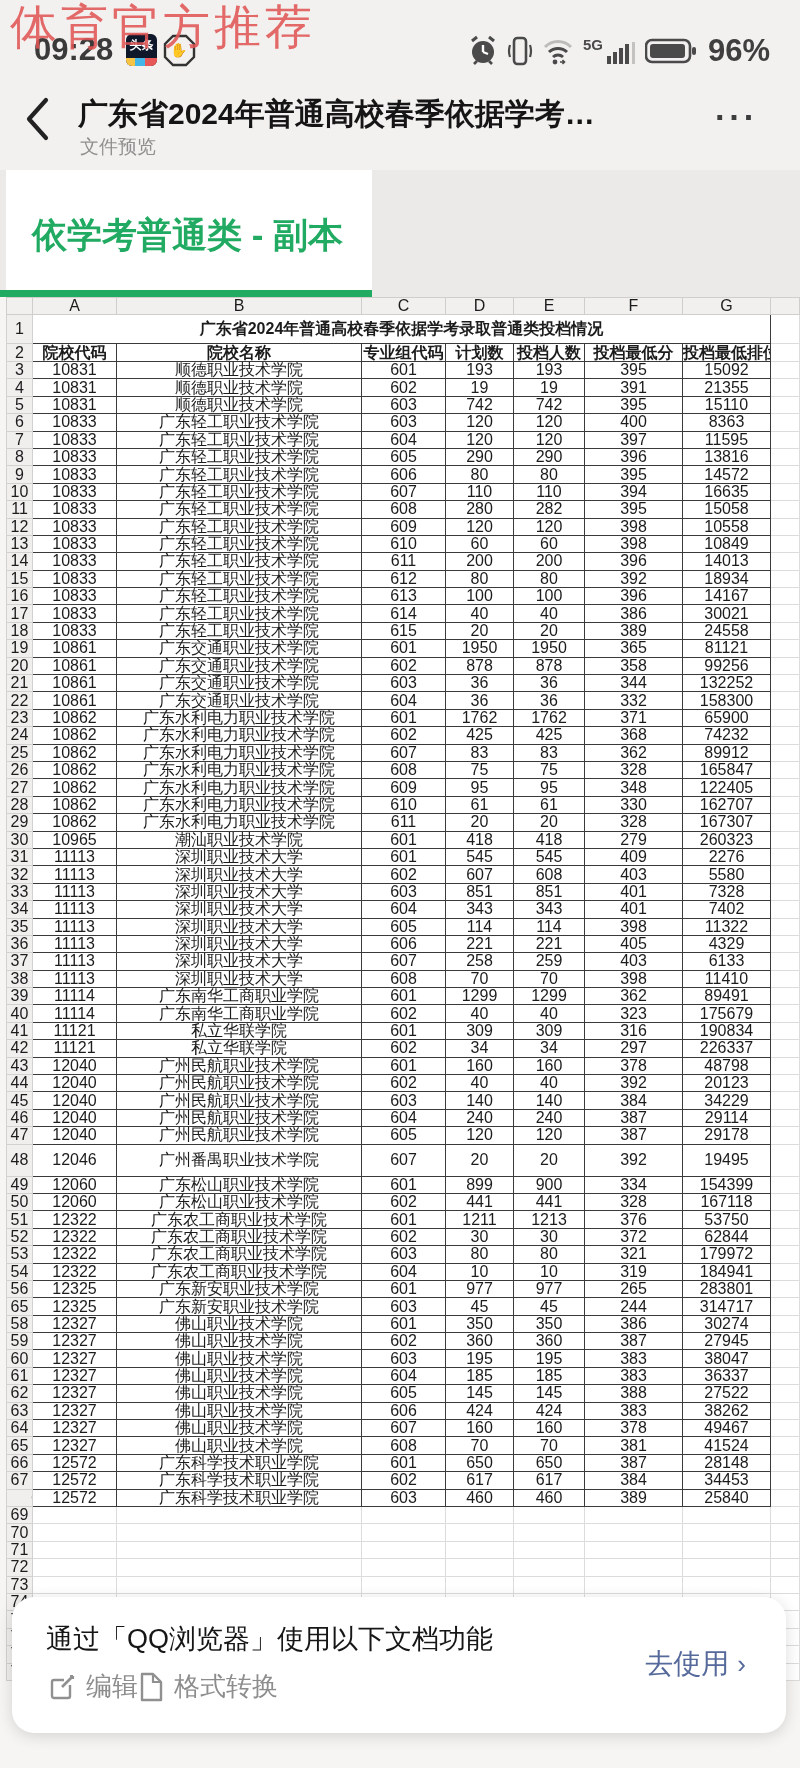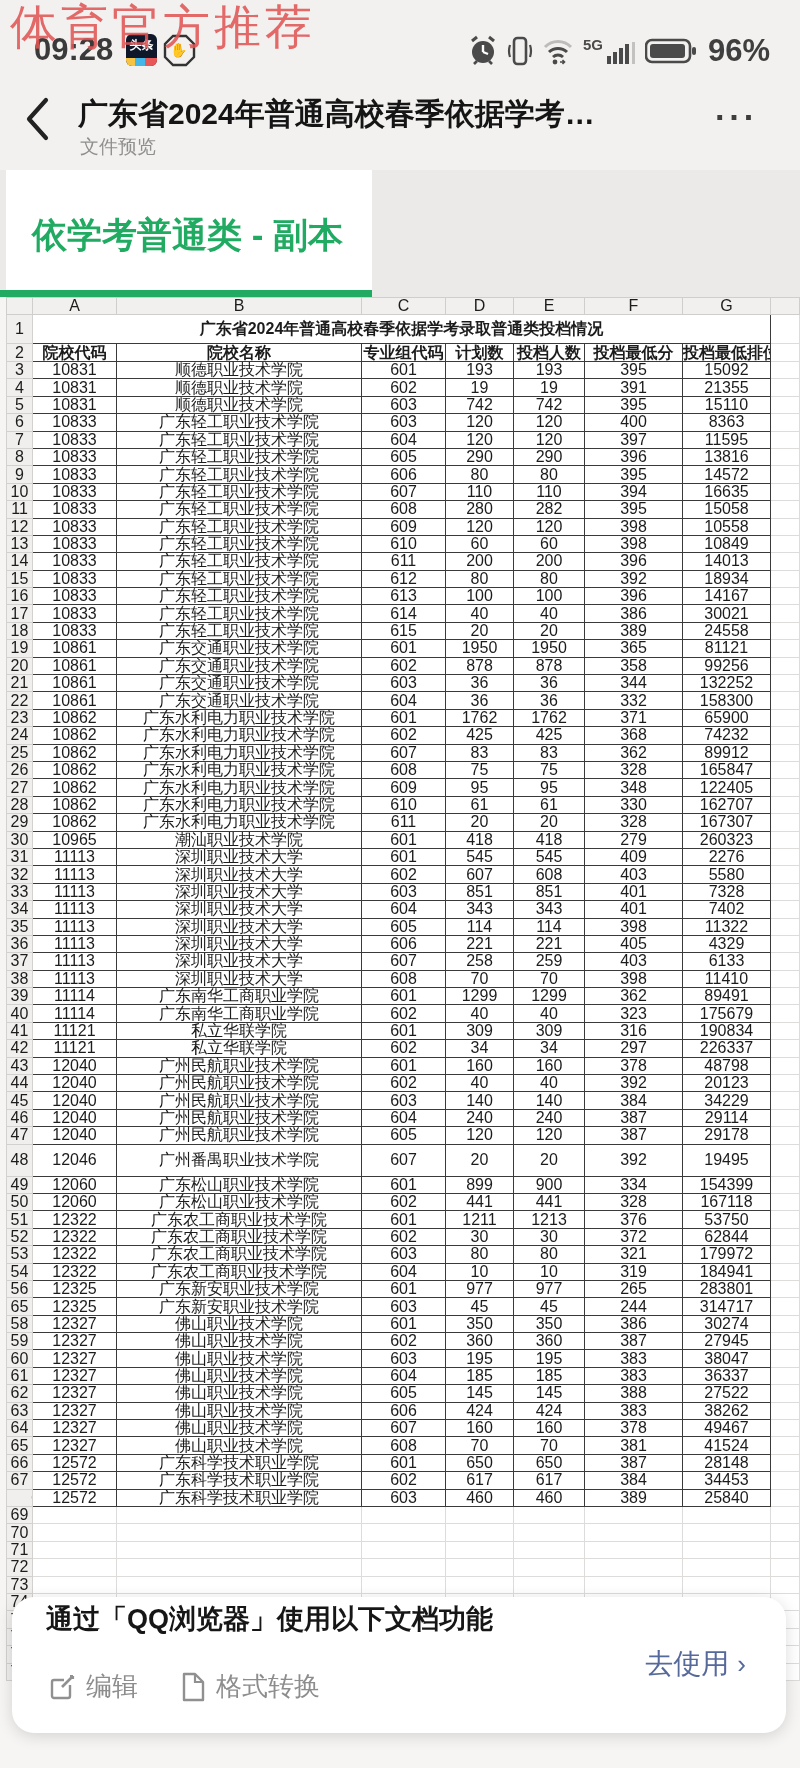--- a/index.html
+++ b/index.html
@@ -46,24 +46,24 @@
   td.rn  { background:#f0efee; border:1px solid #d2d1d0; font-size:11px; color:#737373; }
   td.letter { background:#f1f0ef; border:1px solid #cfcecd; font-size:12px; color:#5f5f5f; height:16px; }
   td.dark { border:1px solid #3a3a3a; background:#fff; }
   td.lite { border:1px solid #dddcda; background:#fff; }
   td.t-title { font-size:21px; font-weight:700; }
   tr.hdr td.dark { font-weight:700; font-size:16px; }
 
   
   .banner { position:absolute; left:12px; top:1597px; width:774px; height:136px; background:#fff;
     border-radius:22px; box-shadow:0 3px 16px rgba(0,0,0,.14); z-index:40; }
-  .banner-title { position:absolute; left:34px; top:4px; font-size:27px; font-weight:700; color:#161616; }
+  .banner-title { position:absolute; left:34px; top:24px; font-size:27px; font-weight:400; color:#161616; }
   .banner-action { position:absolute; right:40px; top:48px; font-size:28px; color:#56699b; display:flex; align-items:center; gap:8px; }
   .banner-action .chev { font-size:26px; }
-  .banner-tools { position:absolute; left:36px; top:72px; display:flex; align-items:center; gap:42px; }
+  .banner-tools { position:absolute; left:36px; top:72px; display:flex; align-items:center; }
   .tool { display:flex; align-items:center; gap:10px; font-size:26px; color:#8d8d8d; }
   .tool svg { display:block; }
 </style>
 </head>
 <body>
 
 <div class="chrome">
   <div class="statusbar">
     <span class="time">09:28</span>
     <span class="app-badge">

